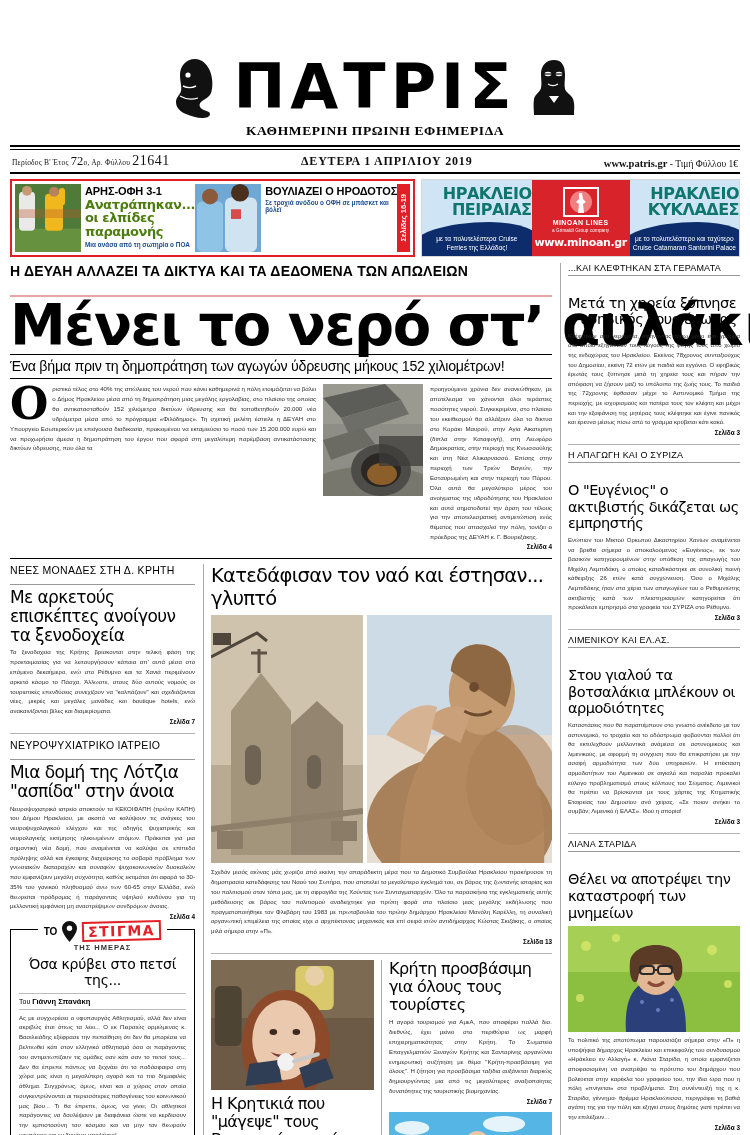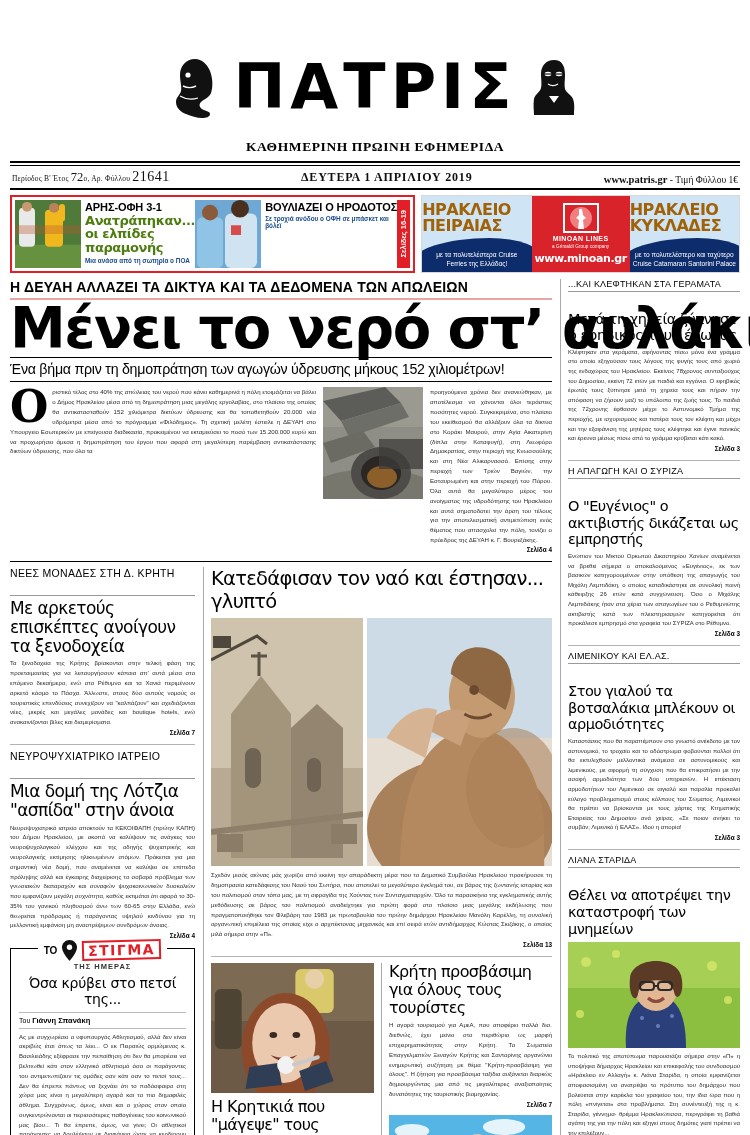--- a/index.html
+++ b/index.html
@@ -25,21 +25,21 @@
     letter-spacing: 5px;
     line-height: 0.95;
     color: #000;
   }
   .portrait { width: 46px; height: 62px; flex: none; }
   .tagline {
     font-family: "Liberation Serif", serif;
     font-weight: bold;
     font-size: 13.5px;
     letter-spacing: 0.6px;
-    margin-top: 21px;
+    margin-top: 5px;
     color: #000;
   }
   .rule-thick { border-top: 2.5px solid #000; margin-top: 6px; }
   .rule-thin { border-top: 1px solid #000; margin-top: 1.5px; }
 
   .issue-bar {
     display: flex; align-items: flex-end; justify-content: space-between;
     font-family: "Liberation Serif", serif;
     padding: 3px 2px 3px 2px;
     font-size: 9px;
@@ -88,22 +88,22 @@
   .minoan-box {
     flex: 1; display: flex; border: 1px solid #d8d8d8; overflow: hidden;
   }
   .minoan-side {
     flex: 1; background: #cfe4f5; position: relative;
     display: flex; flex-direction: column; align-items: center;
     justify-content: flex-start; padding-top: 6px; overflow: hidden;
   }
   .minoan-side .route {
     font-family: "DejaVu Sans", sans-serif;
-    font-weight: bold; font-size: 16px; color: #a16207;
-    line-height: 1.0; text-align: left; letter-spacing: -0.5px; z-index: 2;
+    font-weight: bold; font-size: 16px; color: #0f766e;
+    line-height: 1.0; text-align: right; letter-spacing: -0.5px; z-index: 2;
   }
   .minoan-wave {
     position: absolute; left: -10%; right: -10%; bottom: 0; height: 34px;
     background: #0d2c6b; border-radius: 60% 40% 0 0 / 26px 20px 0 0; z-index: 1;
   }
   .minoan-side .sub {
     position: absolute; bottom: 3px; left: 0; right: 0; z-index: 3;
     color: #fff; font-size: 6.6px; line-height: 1.35; text-align: center;
     padding: 0 3px;
   }
@@ -128,21 +128,21 @@
   }
 
   
   .main-grid { display: flex; gap: 8px; margin-top: 6px; }
   .col-main { flex: 1 1 auto; min-width: 0; }
   .col-right { flex: 0 0 180px; border-left: 1px solid #aaa; padding-left: 7px; }
 
   
   .lead-kicker {
     font-size: 14px; font-weight: bold; letter-spacing: 0.2px;
-    padding-bottom: 3px; color: #000;
+    padding-bottom: 16px; color: #000;
   }
   .lead-kicker-rule { border-bottom: 2px solid #e8a5a5; margin-bottom: 2px; }
   .lead-headline {
     font-family: "DejaVu Sans", sans-serif;
     font-weight: bold; font-size: 56px; line-height: 0.96;
     letter-spacing: -1.5px; color: #000; white-space: nowrap;
     margin: 2px 0 2px;
   }
   .lead-deck-rule { border-top: 1px solid #000; margin-bottom: 3px; }
   .lead-deck {
@@ -166,21 +166,21 @@
   .hr-black { border-top: 1.5px solid #000; margin: 6px 0 5px; }
   .hr-grey { border-top: 1px solid #b4b4b4; margin: 6px 0 5px; }
 
   
   .mid-grid { display: flex; gap: 8px; }
   .col-left { flex: 0 0 185px; }
   .col-center { flex: 1; min-width: 0; border-left: 1px solid #aaa; padding-left: 7px; }
 
   .sec-kicker {
     font-size: 10.5px; letter-spacing: 0.3px; color: #000;
-    border-bottom: 1.2px solid #999; padding-bottom: 16px; margin-bottom: 3px;
+    border-bottom: 1.2px solid #999; padding-bottom: 8px; margin-bottom: 3px;
   }
   .sec-head {
     font-family: "DejaVu Sans", sans-serif;
     font-size: 17px; line-height: 1.1; letter-spacing: -0.6px;
     color: #000; margin-bottom: 4px;
   }
   .sec-body {
     font-size: 6.05px; line-height: 1.62; text-align: justify; color: #2a2a2a;
   }
 

